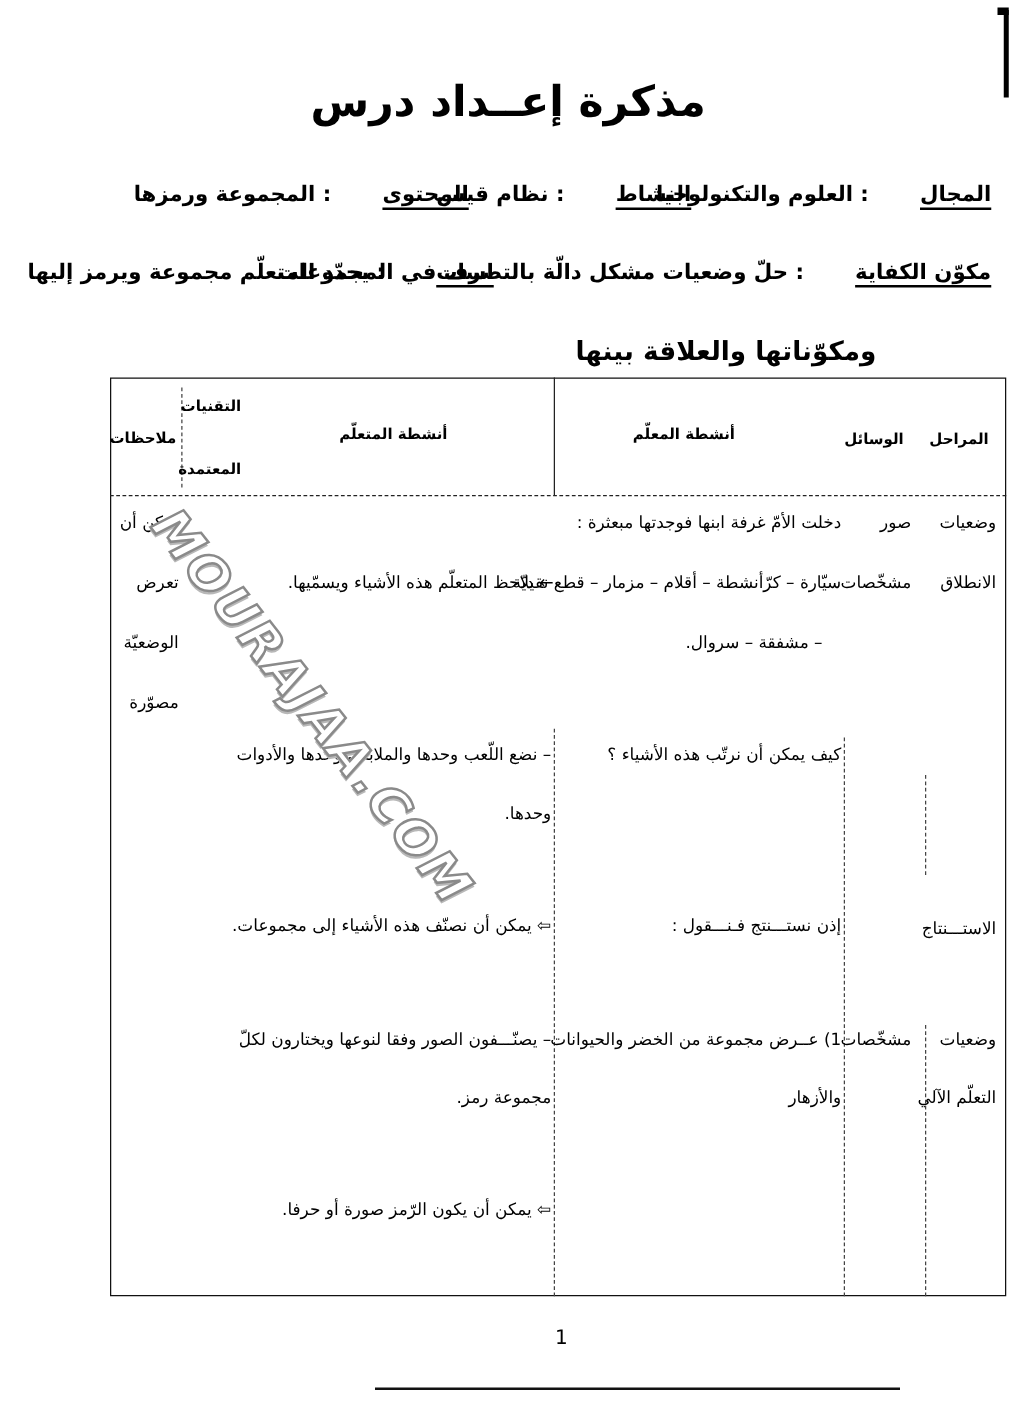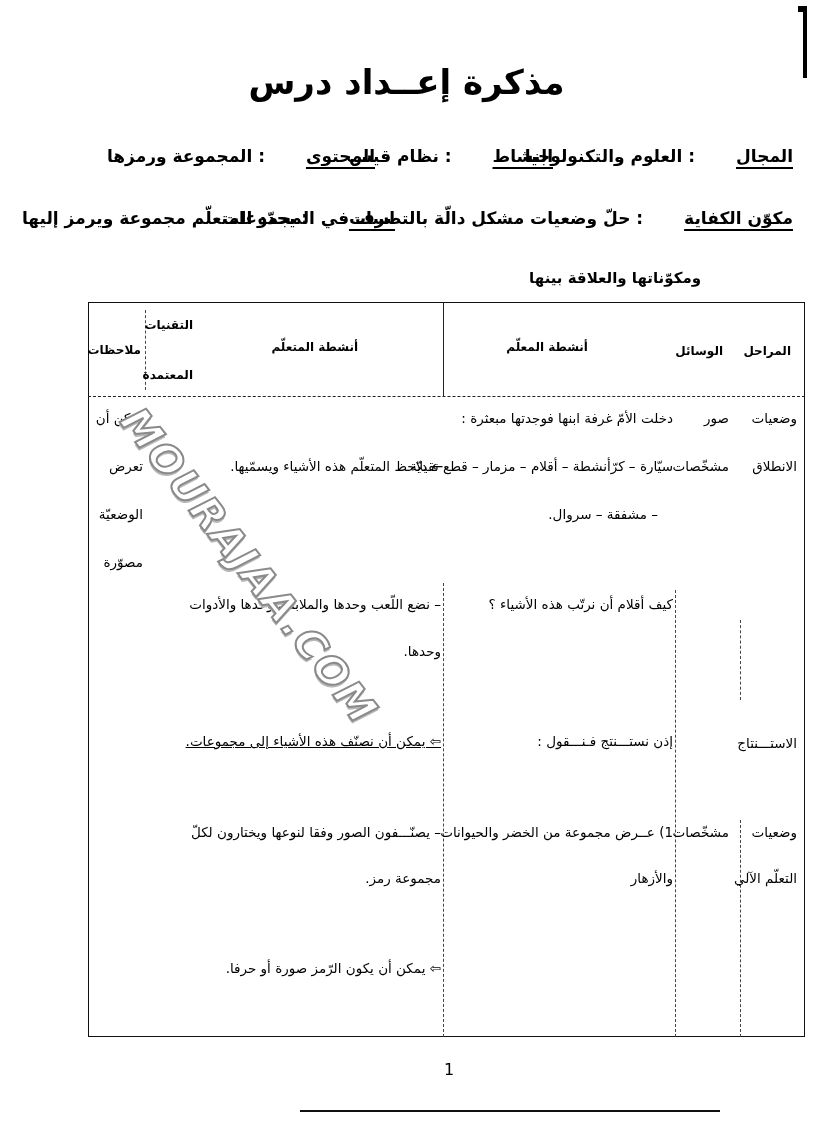--- a/index.html
+++ b/index.html
@@ -10,21 +10,21 @@
   .abs { position: absolute; }
   .rtl { direction: rtl; unicode-bidi: embed; white-space: nowrap; }
 
   .edge-mark { left: 803px; top: 8px; width: 4px; height: 70px; background: #000; }
   .edge-mark-top { left: 798px; top: 6px; width: 9px; height: 6px; background: #000; }
 
   .title { left: 0; width: 813px; top: 62px; text-align: center; font-size: 34px; font-weight: bold; letter-spacing: 1px; }
 
   .meta { font-size: 17px; font-weight: bold; }
   .meta .label { text-decoration: underline; text-underline-offset: 5px; text-decoration-thickness: 2px; margin-left: 35px; }
-  .meta-line2 { font-size: 15px; font-weight: bold; }
+  .meta-line2 { font-size: 21px; font-weight: bold; }
 
   .tbl { left: 88px; top: 302px; width: 717px; height: 735px; border: 1.5px solid #111; box-sizing: border-box; }
   .hline { left: 88px; width: 717px; height: 0; border-top: 1.5px dashed #222; }
   .vline { width: 0; border-left: 1.2px solid #222; }
   .vline.dash { border-left: 1.2px dashed #444; }
 
   .th { font-size: 12px; font-weight: bold; }
   .cell { font-size: 13.5px; line-height: 1; }
 
   .watermark {
@@ -97,27 +97,27 @@
 <div class="abs cell rtl" style="right:84px; top:460px;">مشخّصات</div>
 <div class="abs cell rtl" style="right:140px; top:412px;margin-left:48px;">دخلت الأمّ غرفة ابنها فوجدتها مبعثرة :</div>
 <div class="abs cell rtl" style="right:140px; top:460px;">سيّارة – كرّأنشطة – أقلام – مزمار – قطع نقديّة</div>
 <div class="abs cell rtl" style="right:155px; top:508px;">– مشفقة – سروال.</div>
 <div class="abs cell rtl" style="right:370px; top:460px;text-align:right;">← يلاحظ المتعلّم هذه الأشياء ويسمّيها.</div>
 <div class="abs cell rtl" style="right:670px; top:412px;">يمكن أن</div>
 <div class="abs cell rtl" style="right:670px; top:460px;">تعرض</div>
 <div class="abs cell rtl" style="right:670px; top:508px;">الوضعيّة</div>
 <div class="abs cell rtl" style="right:670px; top:556px;">مصوّرة</div>
 
-<div class="abs cell rtl" style="right:140px; top:598px;">كيف أقلام أن نرتّب هذه الأشياء ؟</div>
+<div class="abs cell rtl" style="right:140px; top:598px;">كيف يمكن أن نرتّب هذه الأشياء ؟</div>
 <div class="abs cell rtl" style="right:372px; top:598px;">– نضع اللّعب وحدها والملابس وحدها والأدوات</div>
 <div class="abs cell rtl" style="right:372px; top:645px;">وحدها.</div>
 
 <div class="abs cell rtl" style="right:16px; top:737px;">الاستـــنتاج</div>
 <div class="abs cell rtl" style="right:140px; top:735px;">إذن نستـــنتج فـنـــقول :</div>
-<div class="abs cell rtl" style="right:372px; top:735px;text-decoration:underline;">⇦ يمكن أن نصنّف هذه الأشياء إلى مجموعات.</div>
+<div class="abs cell rtl" style="right:372px; top:735px;">⇦ يمكن أن نصنّف هذه الأشياء إلى مجموعات.</div>
 
 <div class="abs cell rtl" style="right:16px; top:826px;">وضعيات</div>
 <div class="abs cell rtl" style="right:16px; top:872px;">التعلّم الآلي</div>
 <div class="abs cell rtl" style="right:84px; top:826px;">مشخّصات</div>
 <div class="abs cell rtl" style="right:140px; top:826px;">1) عــرض مجموعة من الخضر والحيوانات</div>
 <div class="abs cell rtl" style="right:140px; top:872px;">والأزهار</div>
 <div class="abs cell rtl" style="right:372px; top:826px;">– يصنّـــفون الصور وفقا لنوعها ويختارون لكلّ</div>
 <div class="abs cell rtl" style="right:372px; top:872px;">مجموعة رمز.</div>
 <div class="abs cell rtl" style="right:372px; top:962px;">⇦ يمكن أن يكون الرّمز صورة أو حرفا.</div>
 

